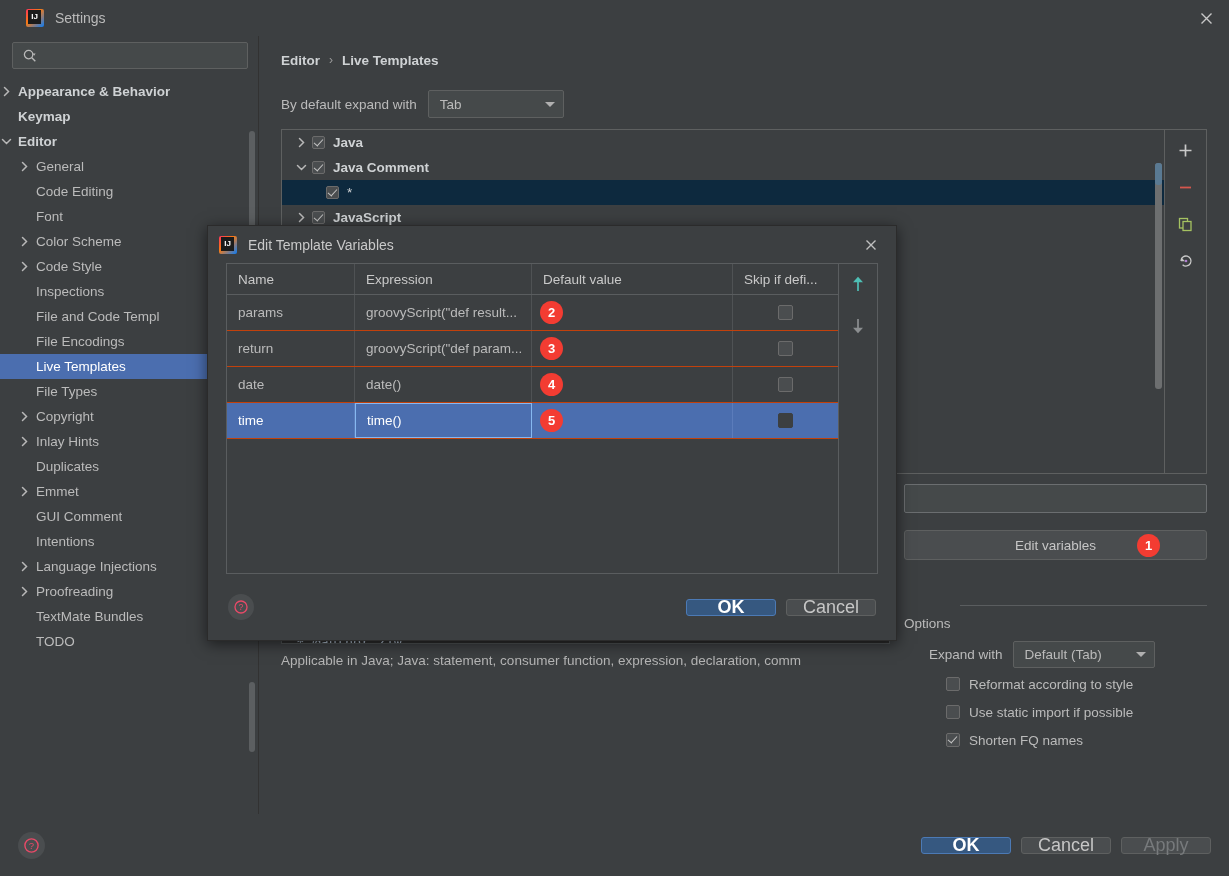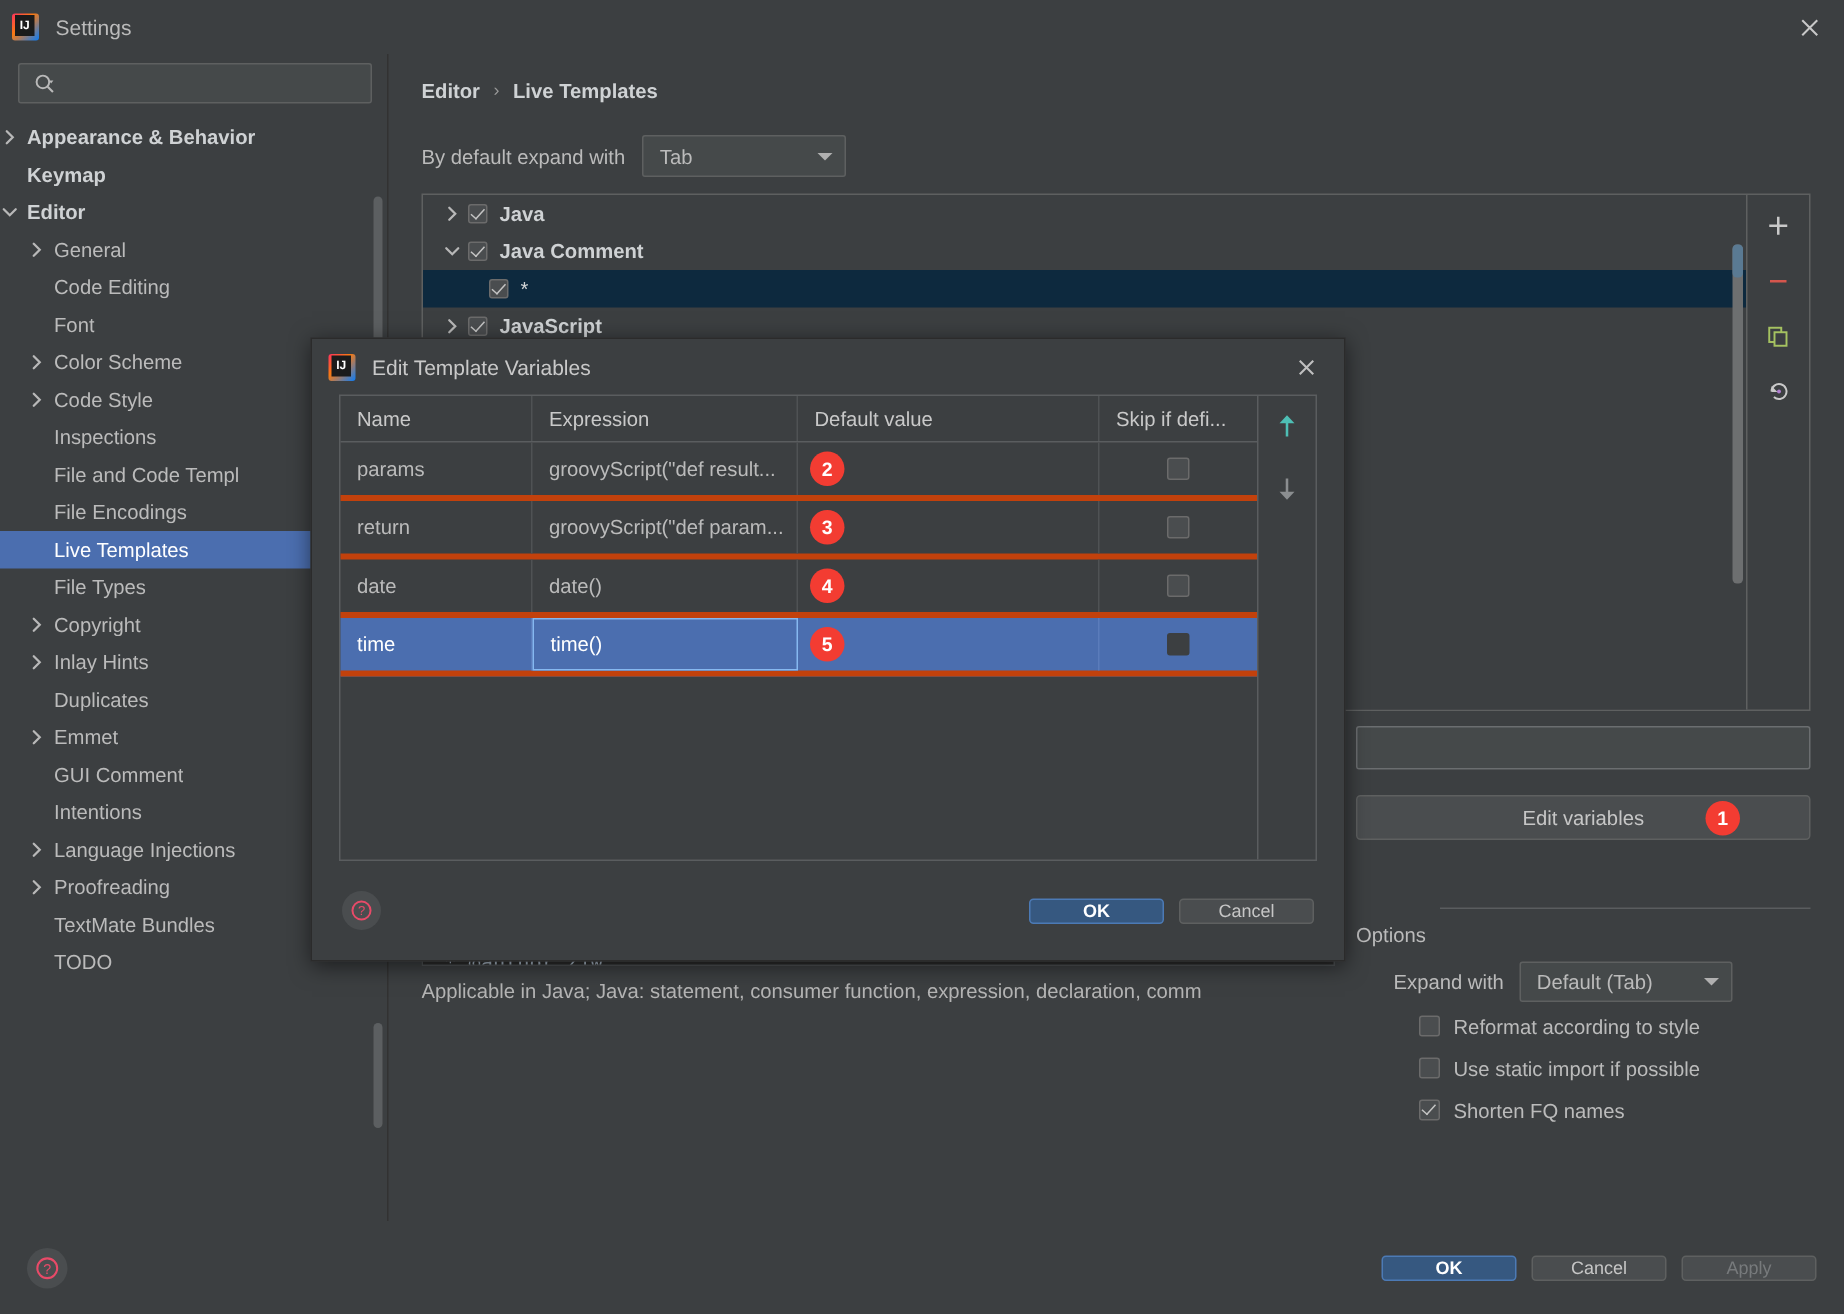--- a/index.html
+++ b/index.html
@@ -22,21 +22,21 @@
     inset: 0;
     background: #3c3f41;
     display: flex;
     flex-direction: column;
   }
   #titlebar {
     height: 36px;
     background: #3c3f41;
     display: flex;
     align-items: center;
-    padding-left: 8px;
+    padding-left: 26px;
     flex: none;
     position: relative;
   }
   .ij-logo {
     width: 18px; height: 18px;
     position: relative;
     margin-right: 11px;
     border-radius: 2px;
     background: linear-gradient(135deg,#fe315d 0%,#f97a12 40%,#087cfa 100%);
     overflow: hidden;
@@ -362,21 +362,21 @@
     display:flex; align-items:center; justify-content:center;
   }
   #footer-btns { margin-left: auto; display:flex; gap: 10px; }
   .btn {
     height: 17px;
     min-width: 90px;
     border-radius: 3px;
     border: 1px solid #5e6060;
     background: #4a4d4f;
     color: #c6c6c6;
-    font-size: 12px;
+    font-size: 18px;
     display:flex; align-items:center; justify-content:center;
     box-sizing: border-box;
     padding: 0 16px;
   }
   .btn.primary {
     background: #365880;
     border-color: #4c7ab5;
     color: #ffffff;
     font-weight: bold;
   }
@@ -421,21 +421,21 @@
   .vcell {
     display:flex; align-items:center;
     padding-left: 11px;
     font-size: 13.5px;
     color:#bbbbbb;
     box-sizing:border-box;
     border-right: 1px solid #4f5254;
     overflow:hidden; white-space:nowrap;
   }
   .vrow.header .vcell { color:#c9c9c9; }
-  .vrow.data { border-bottom: 4px solid #c2410c; }
+  .vrow.data { border-bottom: 1px solid #c2410c; }
   .c-name { width: 128px; flex:none; }
   .c-expr { flex:1; min-width:0; }
   .c-def  { width: 201px; flex:none; position:relative; }
   .c-skip { width: 105px; flex:none; border-right:none; justify-content:center; padding-left:0; }
   .vrow.selected { background:#4b6eaf; }
   .vrow.selected .vcell { color:#ffffff; border-right-color:#5b7cbb;}
   .vrow.selected .c-expr {
     border: 1px solid #86b8f0;
     background: #4b6eaf;
     box-sizing: border-box;

